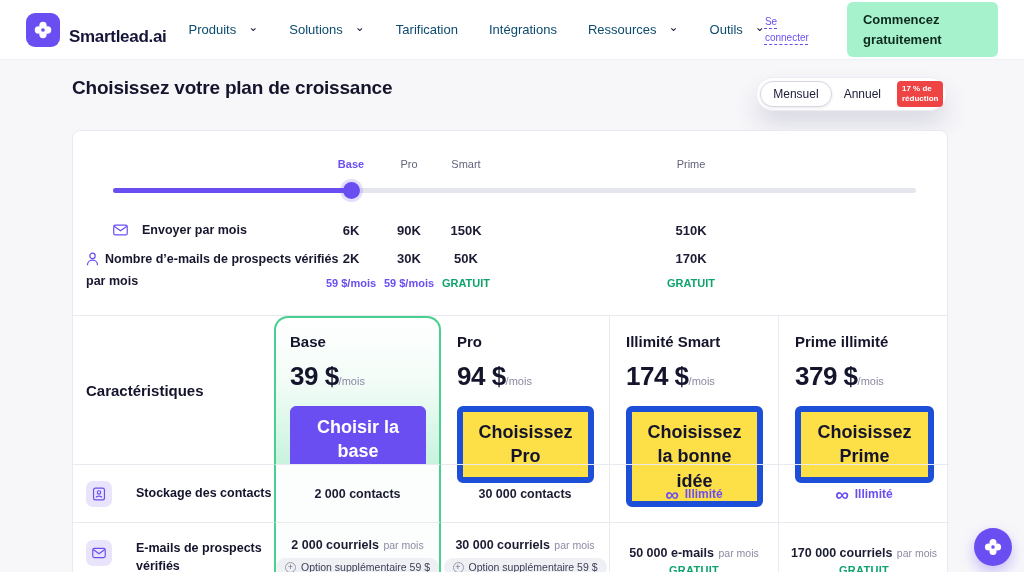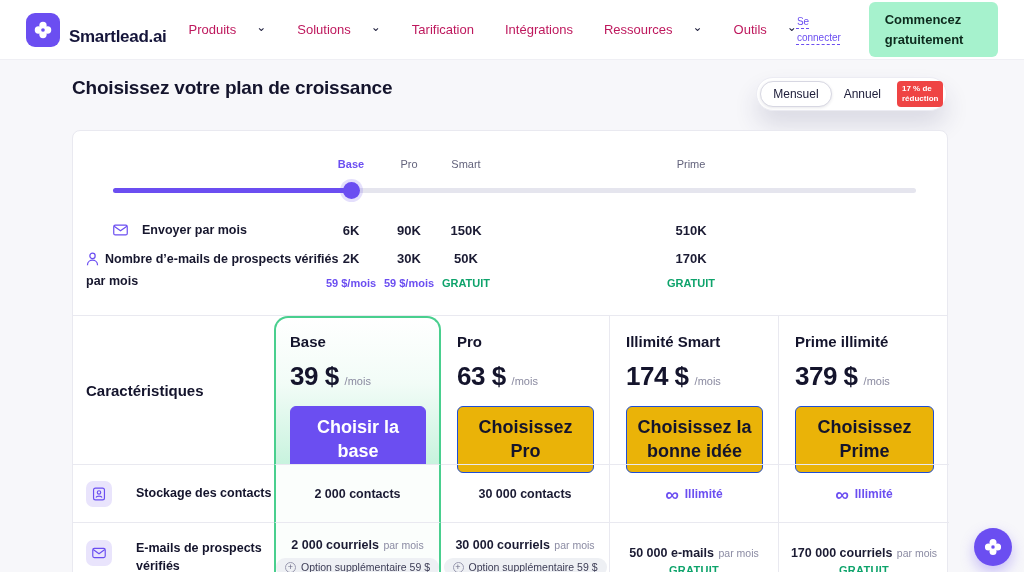--- a/index.html
+++ b/index.html
@@ -8,21 +8,21 @@
   body { position:relative; }
 
   
   .navbar { height:60px; background:#fff; display:flex; align-items:center;
     padding:0 26px; border-bottom:1px solid #efeff4; }
   .brand { display:flex; align-items:flex-end; gap:9px; cursor:pointer; }
   .logo { width:34px; height:34px; border-radius:9px; background:#6B4EF1;
     display:flex; align-items:center; justify-content:center; }
   .brand-name { font-size:17px; font-weight:bold; letter-spacing:-0.3px; color:#15153a; }
   .nav-links { display:flex; align-items:center; gap:31px; margin-left:22px; }
-  .nav-item { font-size:13px; color:#be185d; display:flex; align-items:center; gap:20px; cursor:pointer; white-space:nowrap; }
+  .nav-item { font-size:13px; color:#0c4a6e; display:flex; align-items:center; gap:12px; cursor:pointer; white-space:nowrap; }
   .chev::after { content:"⌄"; font-size:12px; color:#222240; position:relative; top:-3px; }
   .login { margin-left:auto; margin-right:26px; width:64px; font-size:10px; line-height:1.55;
     color:#6B4EF1; cursor:pointer;
     text-decoration-line:underline; text-decoration-style:dashed; text-decoration-thickness:1px; text-underline-offset:3px; }
   .cta { width:168px; background:#A6F2CD; border:none; border-radius:6px; padding:8px 16px;
     font-family:inherit; font-size:13px; font-weight:bold; color:#0d2a1d; text-align:left; line-height:1.5; cursor:pointer; }
 
   
   .page-head { display:flex; align-items:flex-start; justify-content:space-between; padding:17px 77px 0 72px; }
   .page-title { font-size:19px; font-weight:bold; color:#14142c; letter-spacing:-0.2px; }
@@ -57,25 +57,25 @@
   
   .plans-table { display:grid; grid-template-columns:201px 167px 168px 169px 171px; grid-template-rows:148px 58px 128px; }
   .th, .td { position:relative; }
   .cdiv { border-left:1px solid #e9e9f0; }
   .rdiv { border-top:1px solid #e9e9f0; }
   .features-th { display:flex; align-items:center; padding-left:13px; font-size:15px; font-weight:bold; color:#14142c; }
   .plan-th { padding:17px 15px 0 16px; }
   .plan-name { font-size:15px; font-weight:bold; color:#14142c; }
   .price-line { margin-top:11px; display:flex; align-items:baseline; }
   .price { font-size:26px; font-weight:bold; letter-spacing:-0.5px; color:#14142c; }
-  .per { font-size:11px; color:#8a8aa0; margin-left:6px; }
+  .per { font-size:11px; color:#8a8aa0; }
   .btn { margin-top:14px; width:100%; border-radius:6px; font-family:inherit; font-size:18px; font-weight:bold;
     padding:8px 8px; cursor:pointer; line-height:1.35; }
   .btn.primary { background:#6B4EF1; border:1px solid #6B4EF1; color:#fff; }
-  .btn.secondary { background:#eab308; border:1px solid #1d4ed8; color:#14142c;text-align:center; }
+  .btn.secondary { background:#fde047; border:6px solid #1d4ed8; color:#14142c;text-align:center; }
   .base-head { border:2px solid #49CF8E; border-bottom:none; border-radius:14px 14px 0 0;
     background:linear-gradient(180deg,#ffffff 0%,#f2fcf7 45%,#c8f3de 100%); padding:15px 13px 0 14px; }
   .base-side { border-left:2px solid #49CF8E; border-right:2px solid #49CF8E; background:#fbfefc; }
 
   .label-td { display:flex; align-items:center; gap:24px; padding-left:13px; }
   .label-td.top-align { align-items:flex-start; padding-top:17px; }
   .feat-icon { flex:0 0 auto; width:26px; height:26px; border-radius:7px; background:#e9e4fc;
     display:flex; align-items:center; justify-content:center; }
   .feat-label { font-size:12.5px; font-weight:bold; color:#14142c; line-height:1.4; max-width:150px; }
   .center-td { display:flex; align-items:center; justify-content:center; }
@@ -211,21 +211,21 @@
       <div class="price-line">
         <span class="price">39 $</span>
         <span class="per">/mois</span>
       </div>
       <button class="btn primary">Choisir la base</button>
     </div>
 
     <div class="th plan-th">
       <div class="plan-name">Pro</div>
       <div class="price-line">
-        <span class="price">63 $</span>
+        <span class="price">94 $</span>
         <span class="per">/mois</span>
       </div>
       <button class="btn secondary">Choisissez Pro</button>
     </div>
 
     <div class="th plan-th cdiv">
       <div class="plan-name">Illimité Smart</div>
       <div class="price-line">
         <span class="price">174 $</span>
         <span class="per">/mois</span>

